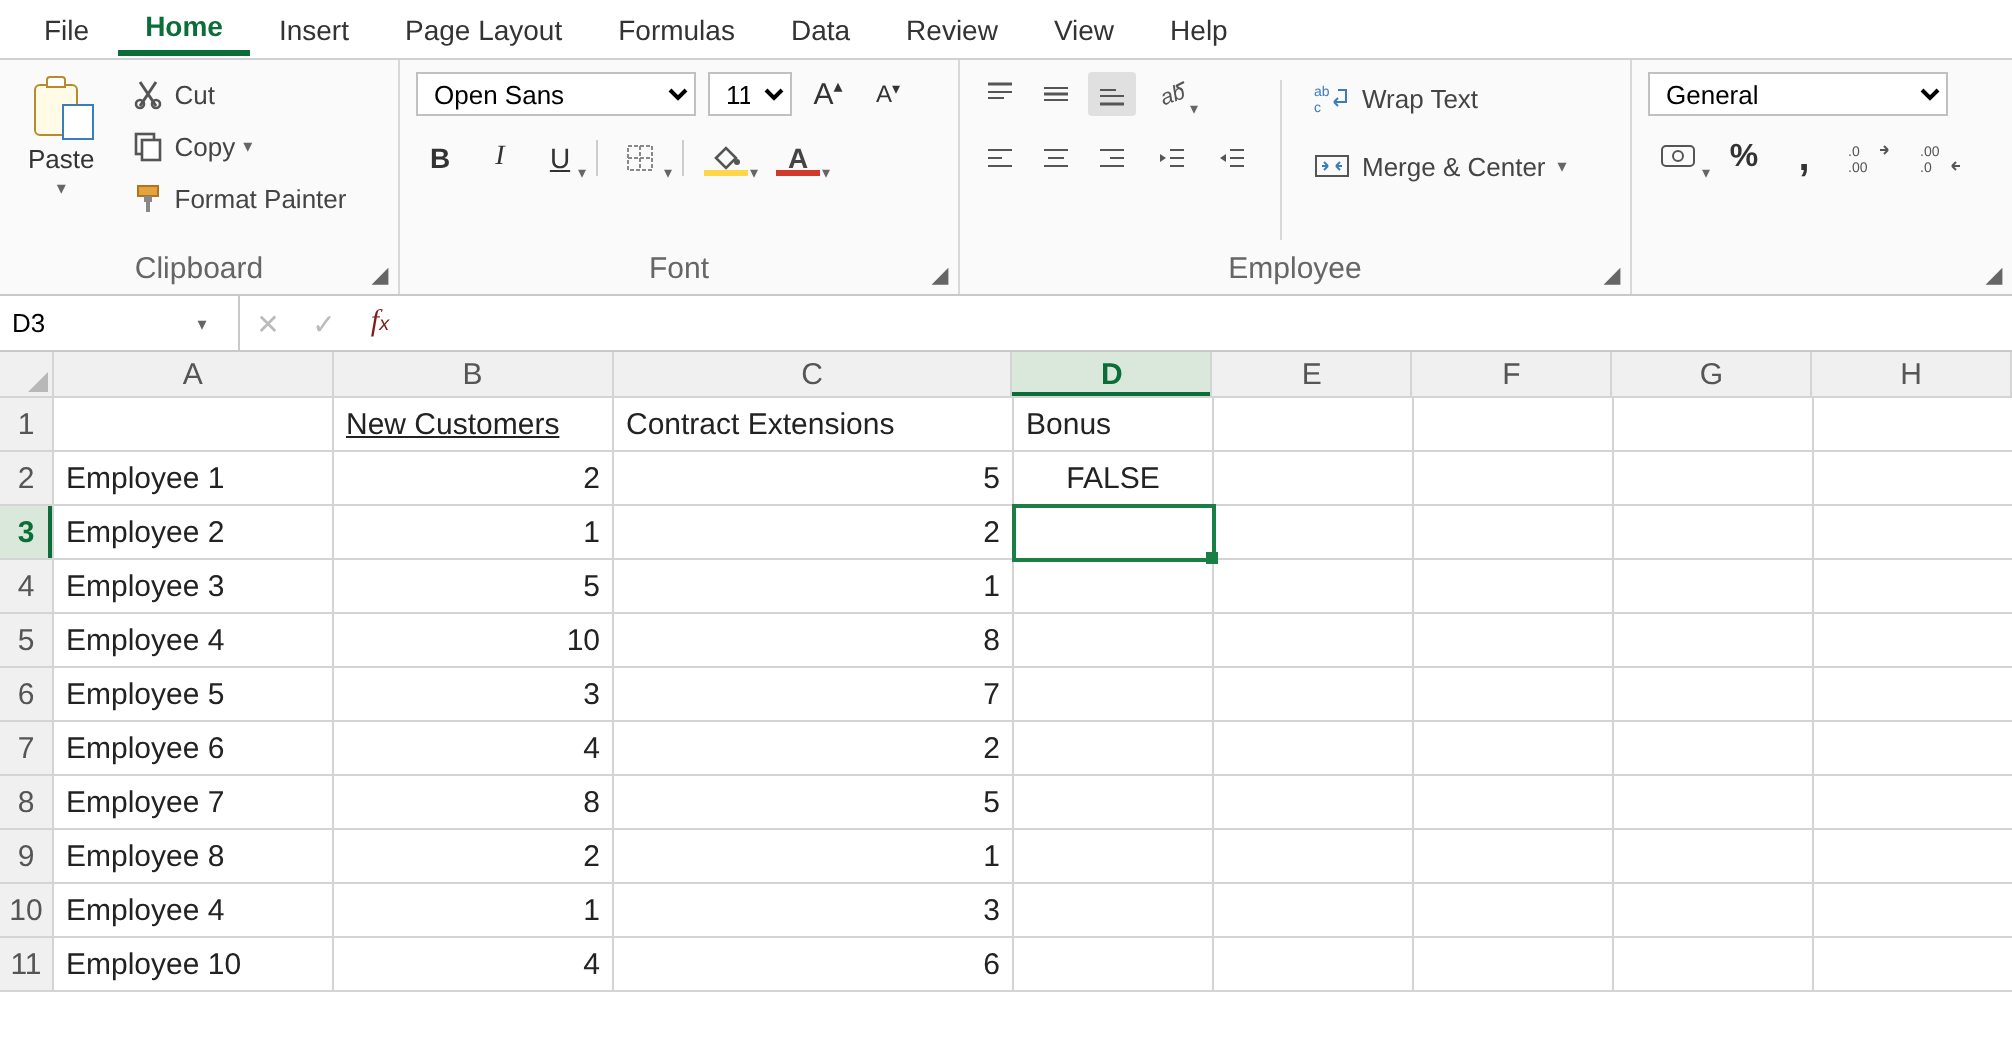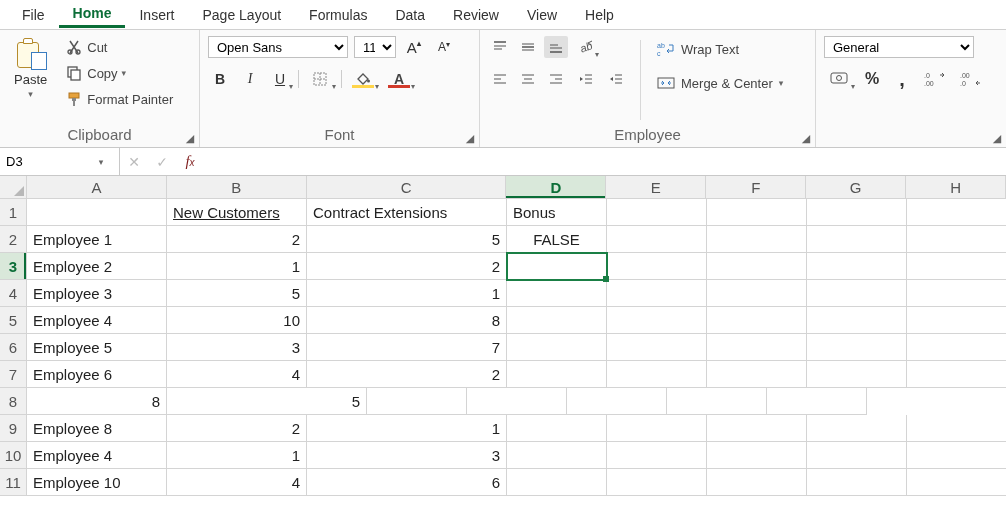--- a/index.html
+++ b/index.html
@@ -429,20 +429,21 @@
           <div class="cell ta-left" style="width: 140px;">Employee 6</div>
           <div class="cell ta-right" style="width: 140px;">4</div>
           <div class="cell ta-right" style="width: 200px;">2</div>
           <div class="cell ta-center" style="width: 100px;"></div>
           <div class="cell ta-left" style="width: 100px;"></div>
           <div class="cell ta-left" style="width: 100px;"></div>
           <div class="cell ta-left" style="width: 100px;"></div>
           <div class="cell ta-left" style="width: 100px;"></div>
         </div>
         <div class="row">
+          <div class="cell ta-left" style="width: 140px;">Employee 7</div>
           <div class="cell ta-right" style="width: 140px;">8</div>
           <div class="cell ta-right" style="width: 200px;">5</div>
           <div class="cell ta-center" style="width: 100px;"></div>
           <div class="cell ta-left" style="width: 100px;"></div>
           <div class="cell ta-left" style="width: 100px;"></div>
           <div class="cell ta-left" style="width: 100px;"></div>
           <div class="cell ta-left" style="width: 100px;"></div>
         </div>
         <div class="row">
           <div class="cell ta-left" style="width: 140px;">Employee 8</div>

